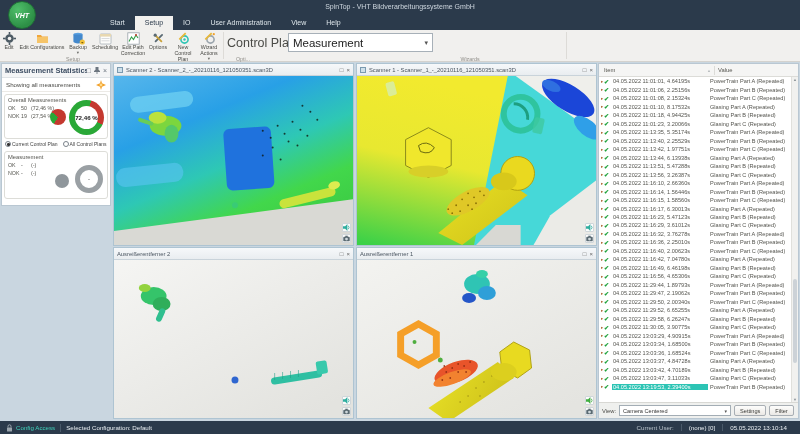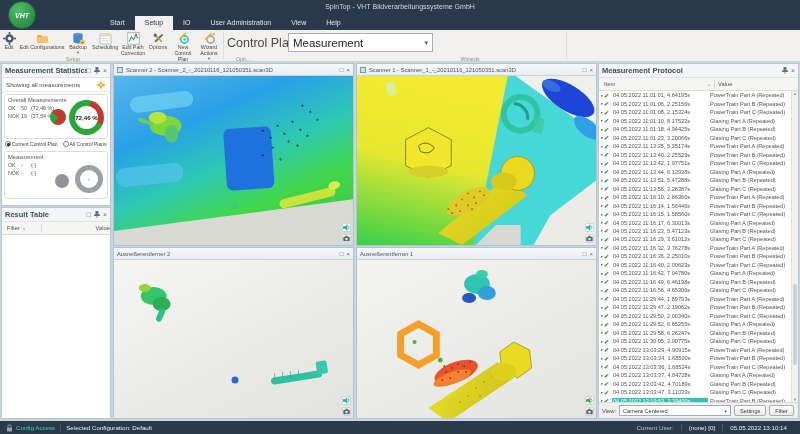--- a/index.html
+++ b/index.html
@@ -263,40 +263,20 @@
       <div class="gtitle">Measurement</div>
       <div class="srow"><b>OK</b><i>-</i><span>(-)</span></div>
       <div class="srow"><b>NOK</b><i>-</i><span>(-)</span></div>
       <div class="gdisc"></div>
       <div class="gring">
           <span>-</span>
         </div>
     </div>
   </div>
 
-  <div class="panel" style="left:1px;top:207px;width:110px;height:212px">
-    <div class="phead">
-      <span class="ptitle">Result Table</span>
-      <span class="pctrl">
-        <span>□</span>
-        <svg width="6" height="7" viewBox="0 0 6 7">
-            <path d="M1.5 0h3v2.8L6 4v1H0V4l1.5-1.2z" fill="#6d7680"></path>
-            <rect x="2.6" y="5" width="0.8" height="2" fill="#6d7680"></rect>
-          </svg>
-        <span>×</span>
-      </span>
-    </div>
-    <div class="cols">
-      <span class="c1">Filter</span>
-      <span class="sortg">▲</span>
-      <span class="cdiv" style="margin-right:54px"></span>
-      <span>Value</span>
-    </div>
-    <div class="rt-body"></div>
-  </div>
 
   <div class="vp" style="left:113px;top:63px;width:241px;height:183px">
     <div class="vp-head">
       <svg width="6" height="6" viewBox="0 0 6 6">
           <rect width="6" height="6" fill="#7a9ab0"></rect>
           <rect x="1" y="1" width="4" height="4" fill="#cfe0ea"></rect>
         </svg>
       <span class="vp-title">Scanner 2 - Scanner_2_-_20210116_121050351.scan3D</span>
       <span class="vp-ctrl">
           <span>□</span>
@@ -554,30 +534,20 @@
               <rect x="0.3" y="2" width="7.4" height="5.2" rx="1" fill="#5a6a72"></rect>
               <rect x="2.6" y="0.8" width="2.8" height="1.6" fill="#5a6a72"></rect>
               <circle cx="4" cy="4.6" r="1.6" fill="#cfd8dc"></circle>
             </svg>
           </span>
       </div>
     </div>
   </div>
 
   <div class="panel" style="left:598px;top:63px;width:201px;height:356px">
-    <div class="phead">
-      <span class="ptitle">Measurement Protocol</span>
-      <span class="pctrl">
-        <svg width="6" height="7" viewBox="0 0 6 7">
-            <path d="M1.5 0h3v2.8L6 4v1H0V4l1.5-1.2z" fill="#6d7680"></path>
-            <rect x="2.6" y="5" width="0.8" height="2" fill="#6d7680"></rect>
-          </svg>
-        <span>×</span>
-      </span>
-    </div>
     <div class="cols">
       <span class="c1">Item</span>
       <span class="sortg" style="margin-left:auto">▲</span>
       <span class="cdiv" style="margin:0 3px 0 3px"></span>
       <span style="width:80px">Value</span>
     </div>
     <div class="plist">
       <div class="prow">
           <span class="pexp">▸</span>
           <span class="pchk">✔</span>

